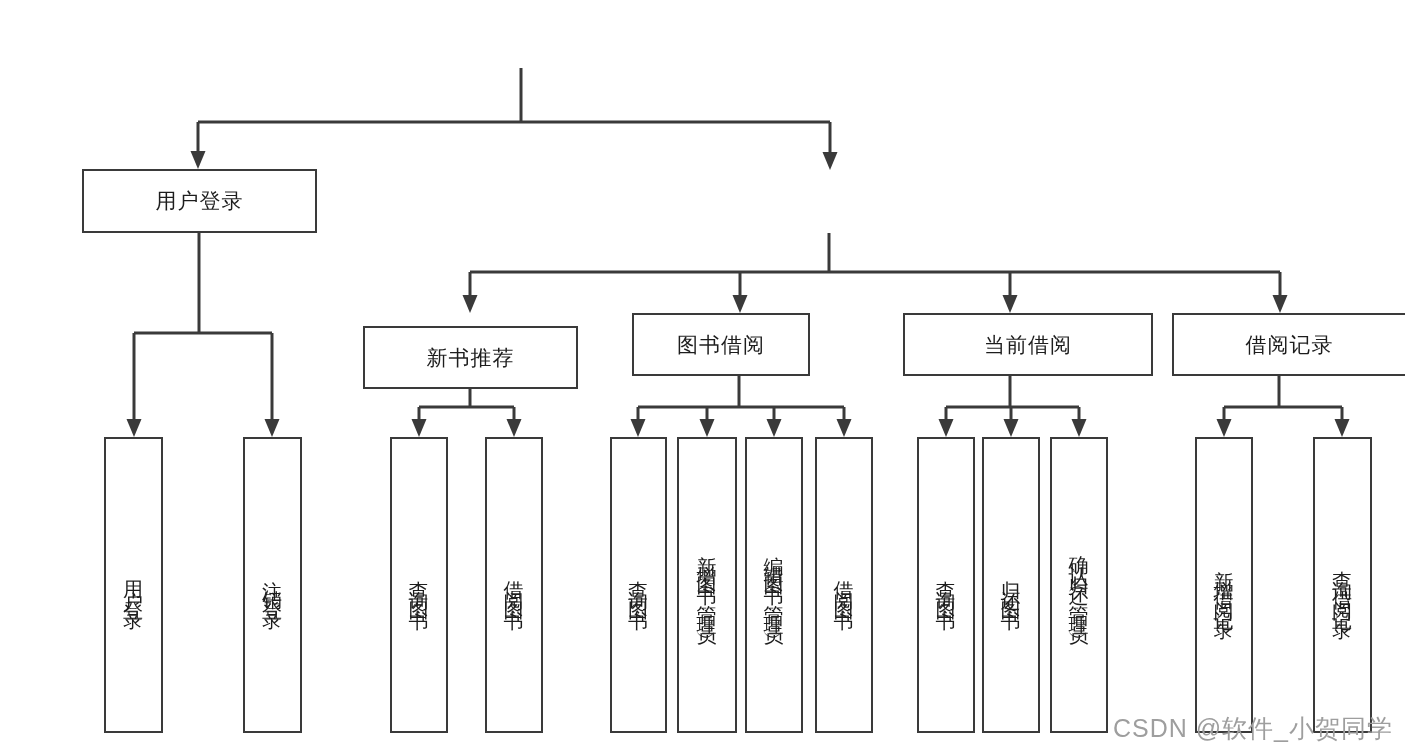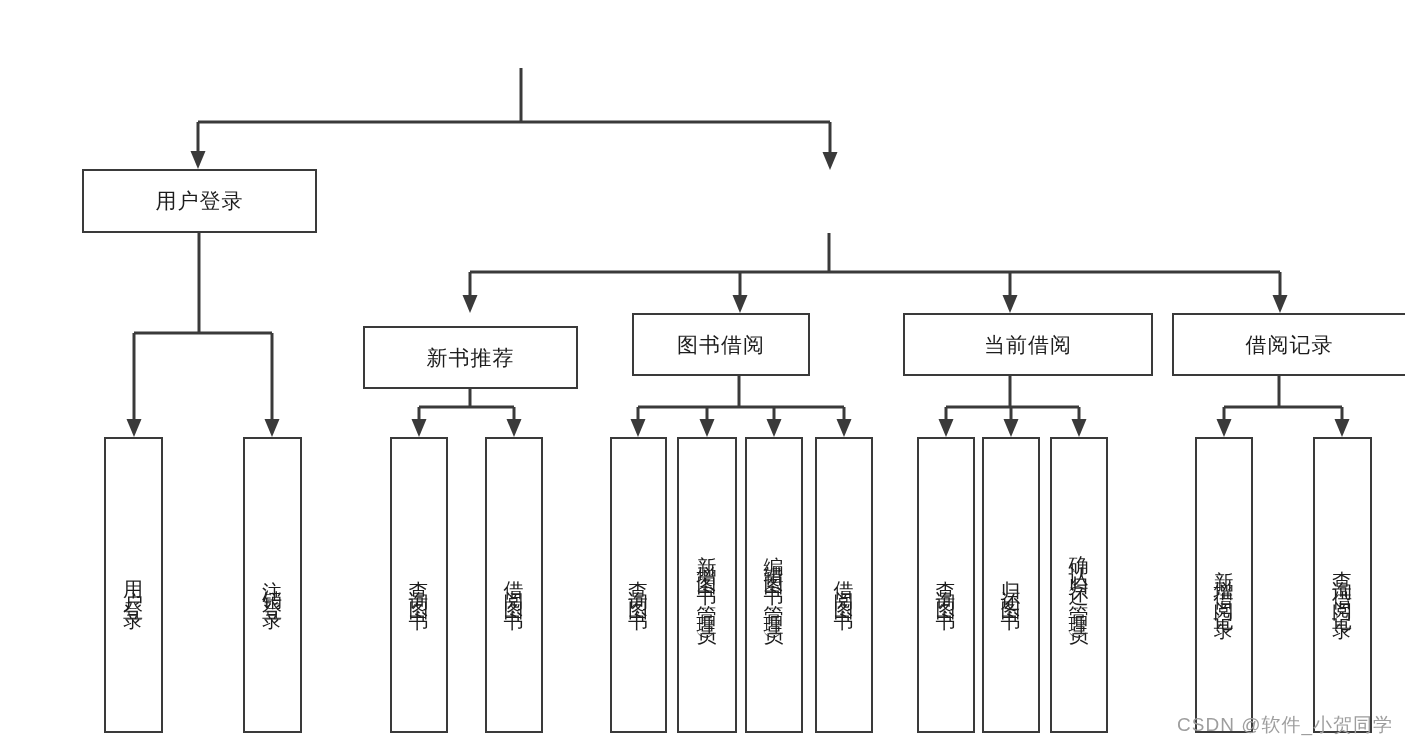--- a/index.html
+++ b/index.html
@@ -46,21 +46,21 @@
     writing-mode: vertical-rl;
     letter-spacing: 10px;
     line-height: 1;
   }
   .watermark {
     position: absolute;
     top: 712px;
     right: 12px;
     z-index: 3;
     color: #9e9e9e;
-    font-size: 19px;
+    font-size: 25px;
     letter-spacing: 1px;
     white-space: nowrap;
   }
 </style>
 </head>
 <body>
 
 <div class="canvas">
 
   <svg class="svg-layer" width="1405" height="747" viewBox="0 0 1405 747" xmlns="http://www.w3.org/2000/svg">

